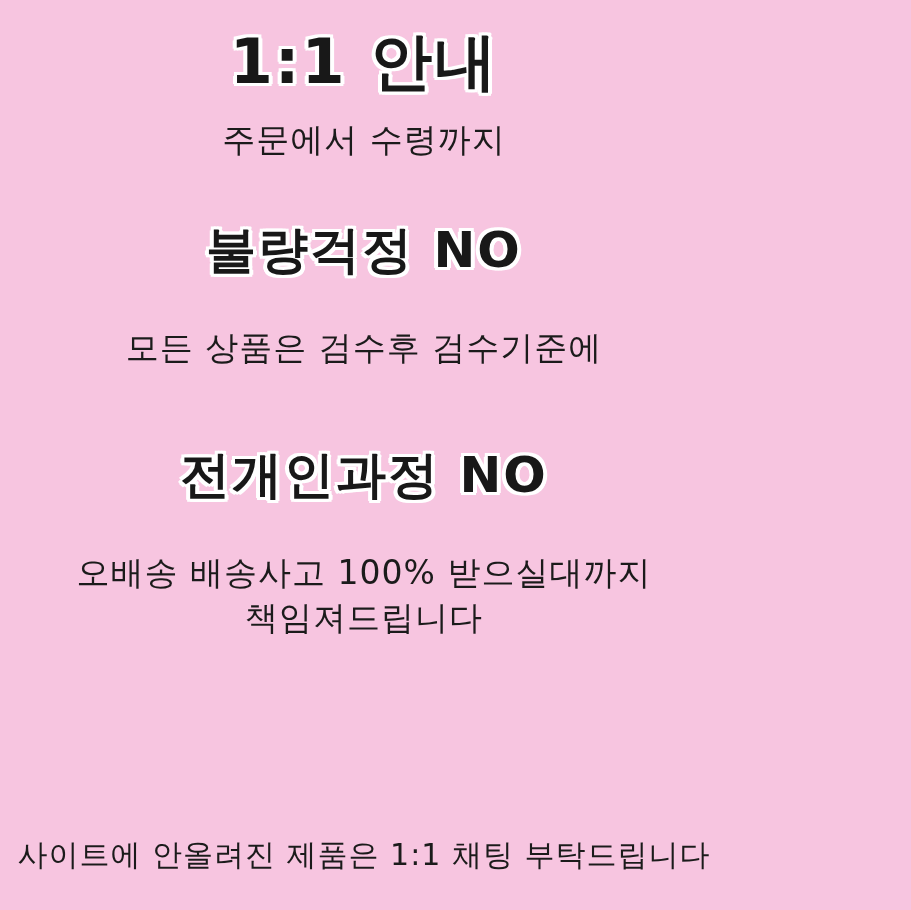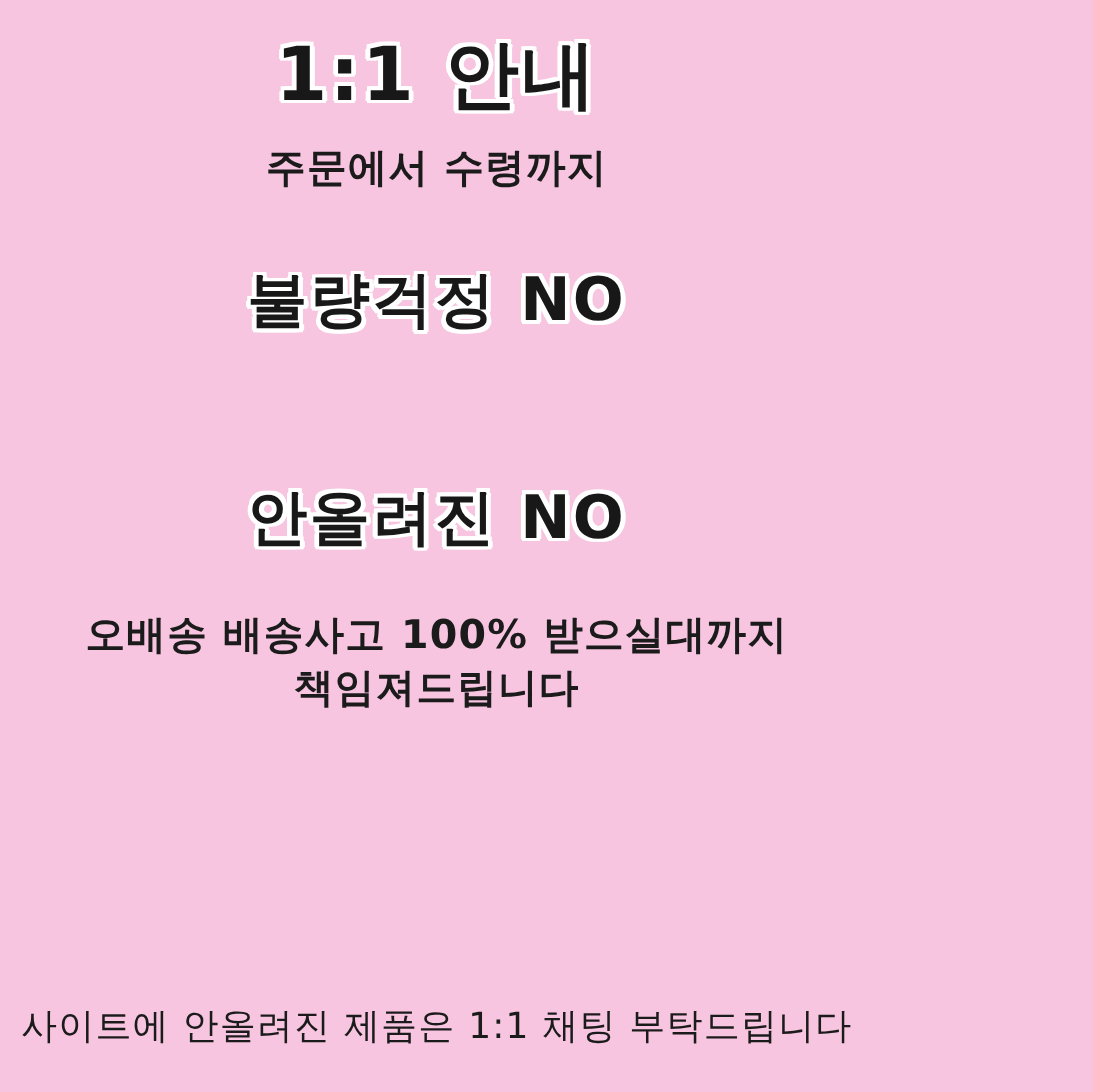--- a/index.html
+++ b/index.html
@@ -50,21 +50,21 @@
   .section-heading {
     font-size: 50px;
     margin: 14px;
   }
   .body-text {
     color: #1b1b1b;
     font-size: 33px;
     line-height: 1.35;
     text-align: center;
     letter-spacing: 1px;
-    font-weight: 700;
+    font-weight: 400;
   }
   .block {
     width: 100%;
     text-align: center;
   }
   .gap-lg { height: 46px; }
   .gap-md { height: 34px; }
   .gap-sm { height: 18px; }
   .footer-note {
     position: absolute;
@@ -90,26 +90,27 @@
     <span class="body-text line">주문에서 수령까지</span>
   </div>
 
   <div class="gap-lg"></div>
 
   <div class="headline section-heading">불량걱정 NO</div>
 
   <div class="gap-md"></div>
 
   <div class="block">
+    <span class="body-text line">모든 상품은 검수후 검수기준에</span>
   </div>
 
   <div class="gap-lg"></div>
   <div class="gap-sm"></div>
 
-  <div class="headline section-heading">안올려진 NO</div>
+  <div class="headline section-heading">전개인과정 NO</div>
 
   <div class="gap-md"></div>
 
   <div class="block">
     <span class="body-text line">오배송 배송사고 100% 받으실대까지</span>
     <span class="body-text line">책임져드립니다</span>
   </div>
 
   <div class="footer-note">사이트에 안올려진 제품은 1:1 채팅 부탁드립니다</div>
 

